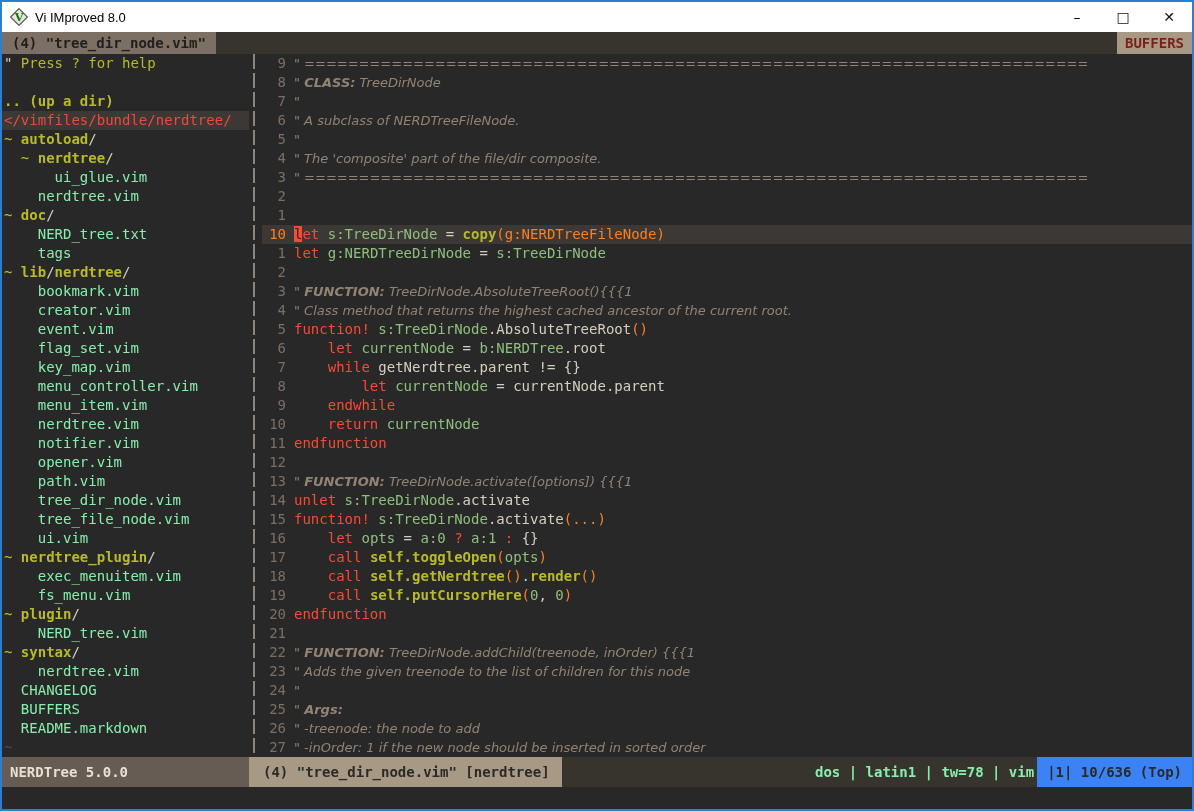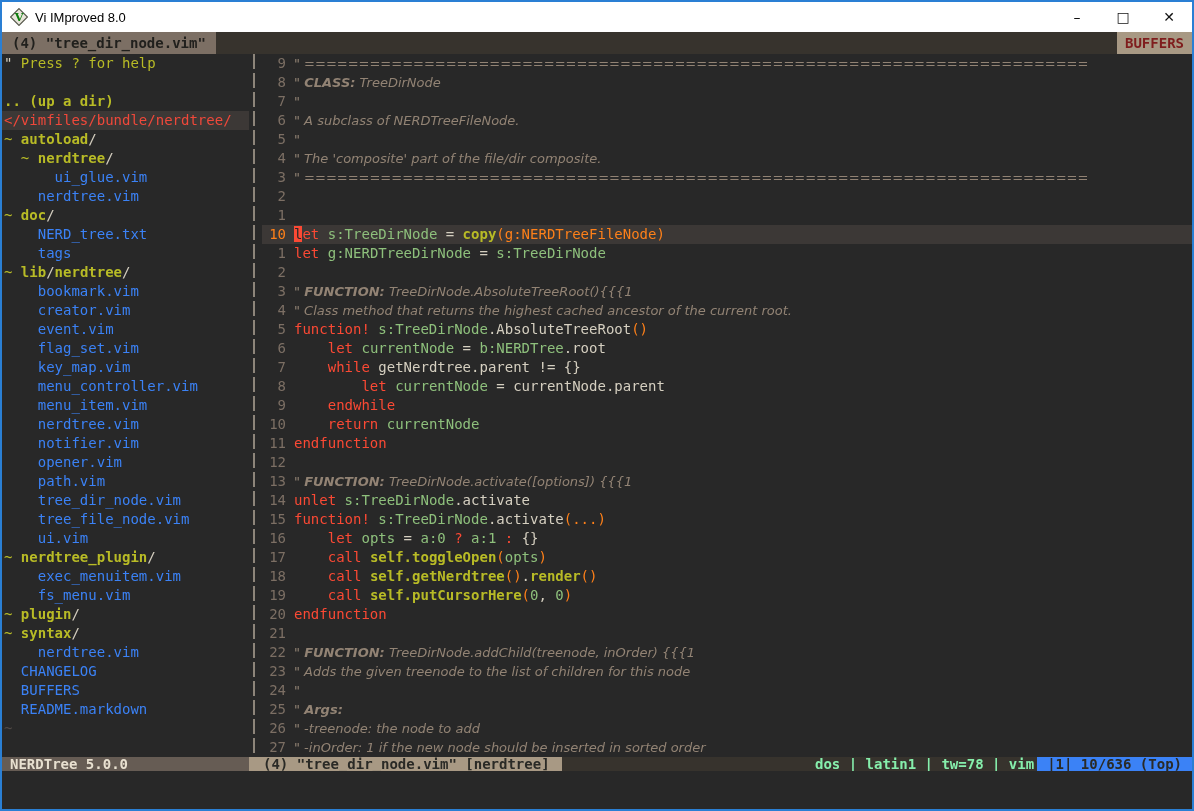--- a/index.html
+++ b/index.html
@@ -40,24 +40,24 @@
   .c-id{color:#8ec07c;}
   .c-fn{color:#b8bb26;font-weight:bold;}
   .c-or{color:#fe8019;}
   .c-cur{background:#fb4934;color:#282828;}
   .c-cmt,.c-cmtb{color:#928374;font-style:italic;font-family:"DejaVu Sans",sans-serif;font-size:13px;}
   .c-cmtb{font-weight:bold;}
   .c-dir{color:#b8bb26;font-weight:bold;}
   .c-tld,.c-hlp{color:#b8bb26;}
   .c-up{color:#b8bb26;font-weight:bold;}
   .c-root{color:#f0483a;}
-  .c-file{color:#3b82f6;}
+  .c-file{color:#86efac;}
   .c-tilde{color:#504945;}
   
-  .statusline{height:14px;flex:none;display:flex;align-items:stretch;
+  .statusline{height:30px;flex:none;display:flex;align-items:stretch;
     font-family:"DejaVu Sans Mono",monospace;font-size:14px;font-weight:bold;background:#37332d;}
   .st-nerdtree{width:247px;flex:none;background:#665c54;color:#e8e0d0;display:flex;
     align-items:center;padding-left:8px;box-sizing:border-box;white-space:pre;}
   .st-file{background:#a89984;color:#2a2a26;display:flex;align-items:center;
     padding:0 12px 0 14px;white-space:pre;}
   .st-fill{flex:1;display:flex;align-items:center;justify-content:flex-end;
     color:#86efac;padding-right:3px;white-space:pre;}
   .st-pos{background:#3b82f6;color:#2a2a26;display:flex;align-items:center;
     padding:0 10px;white-space:pre;}
   
@@ -120,20 +120,21 @@
         <div class="row"><span class="c-file">    notifier.vim</span></div>
         <div class="row"><span class="c-file">    opener.vim</span></div>
         <div class="row"><span class="c-file">    path.vim</span></div>
         <div class="row"><span class="c-file">    tree_dir_node.vim</span></div>
         <div class="row"><span class="c-file">    tree_file_node.vim</span></div>
         <div class="row"><span class="c-file">    ui.vim</span></div>
         <div class="row"><span class="c-tld">~ </span><span class="c-dir">nerdtree_plugin</span><span class="c-fg">/</span></div>
         <div class="row"><span class="c-file">    exec_menuitem.vim</span></div>
         <div class="row"><span class="c-file">    fs_menu.vim</span></div>
         <div class="row"><span class="c-tld">~ </span><span class="c-dir">plugin</span><span class="c-fg">/</span></div>
+        <div class="row"><span class="c-file">    NERD_tree.vim</span></div>
         <div class="row"><span class="c-tld">~ </span><span class="c-dir">syntax</span><span class="c-fg">/</span></div>
         <div class="row"><span class="c-file">    nerdtree.vim</span></div>
         <div class="row"><span class="c-file">  CHANGELOG</span></div>
         <div class="row"><span class="c-file">  BUFFERS</span></div>
         <div class="row"><span class="c-file">  README.markdown</span></div>
         <div class="row"><span class="c-tilde">~</span></div>
       </div>
     <div class="vsep"></div>
     <div class="editor">
         <div class="row"><span class="num">9</span><span class="c-cmt">" ========================================================================</span></div>

